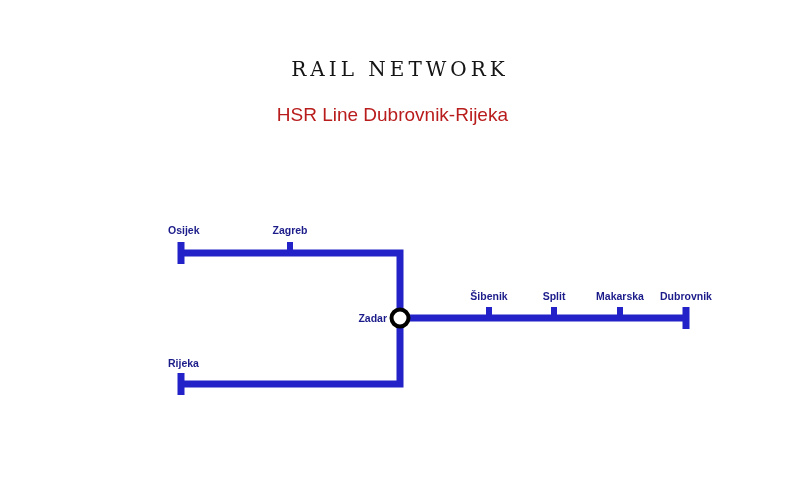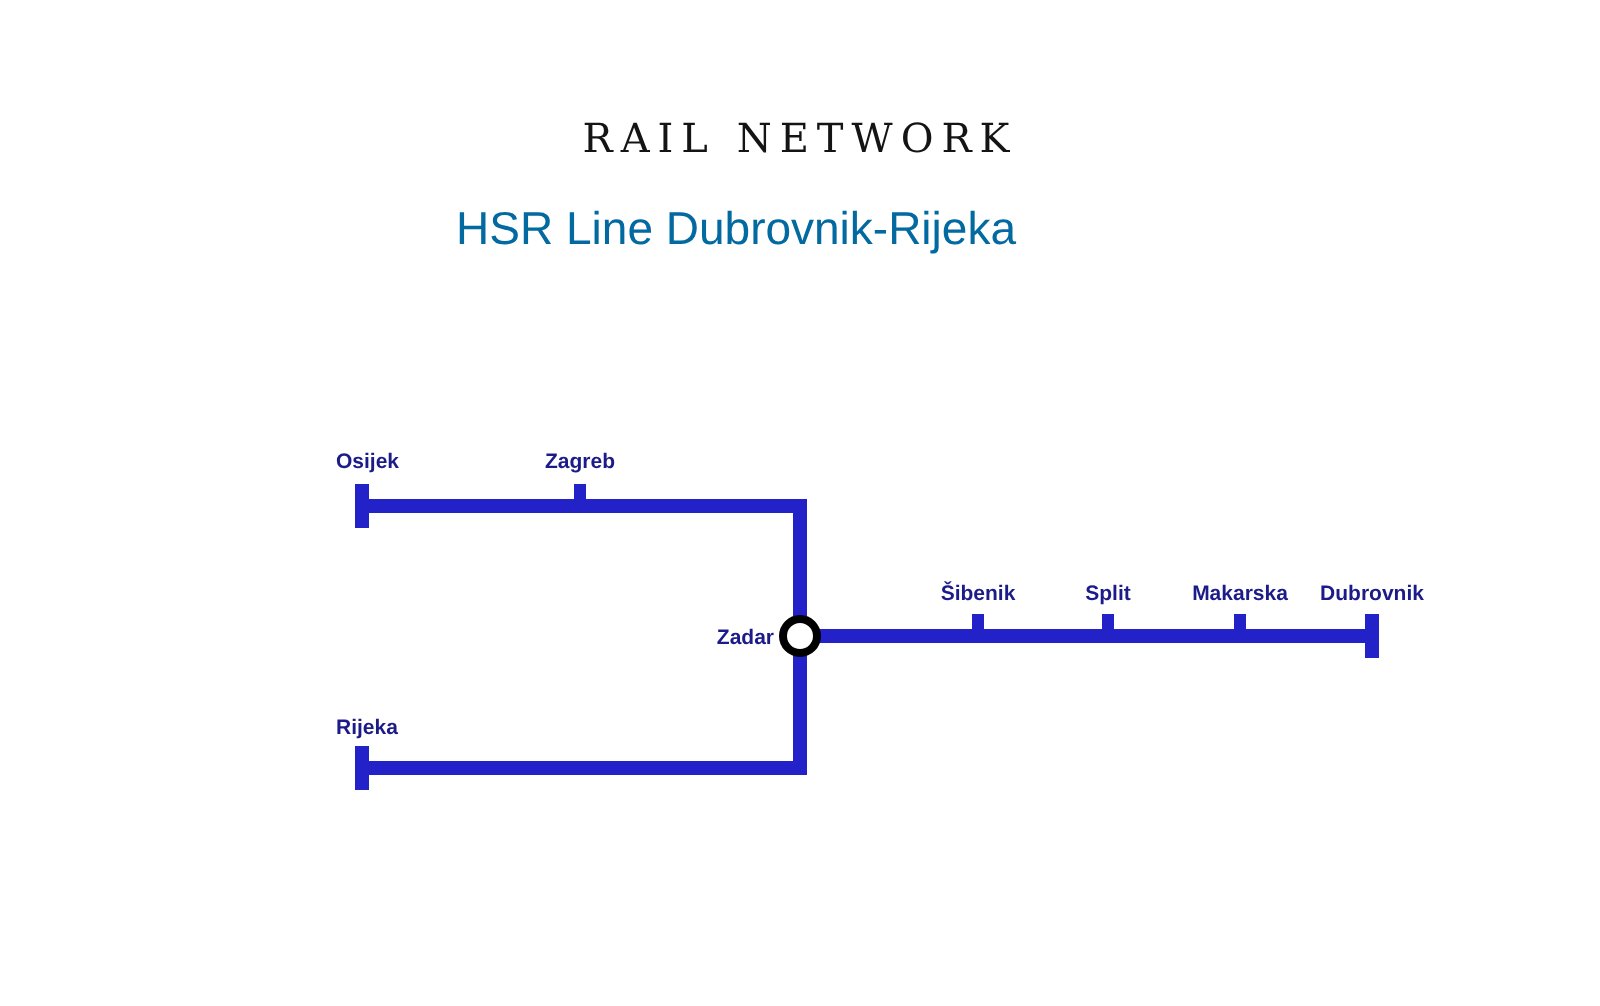--- a/index.html
+++ b/index.html
@@ -27,23 +27,23 @@
     letter-spacing: 4px;
     color: #141414;
     white-space: nowrap;
   }
   .subtitle {
     position: absolute;
     top: 102px;
     right: 292px;
     text-align: center;
     font-family: "Liberation Sans", sans-serif;
-    font-size: 23px;
+    font-size: 19px;
     line-height: 25px;
-    color: #0369a1;
+    color: #b91c1c;
     white-space: nowrap;
   }
   svg.map {
     position: absolute;
     top: 0;
     left: 0;
     width: 800px;
     height: 503px;
   }
   .rail {

